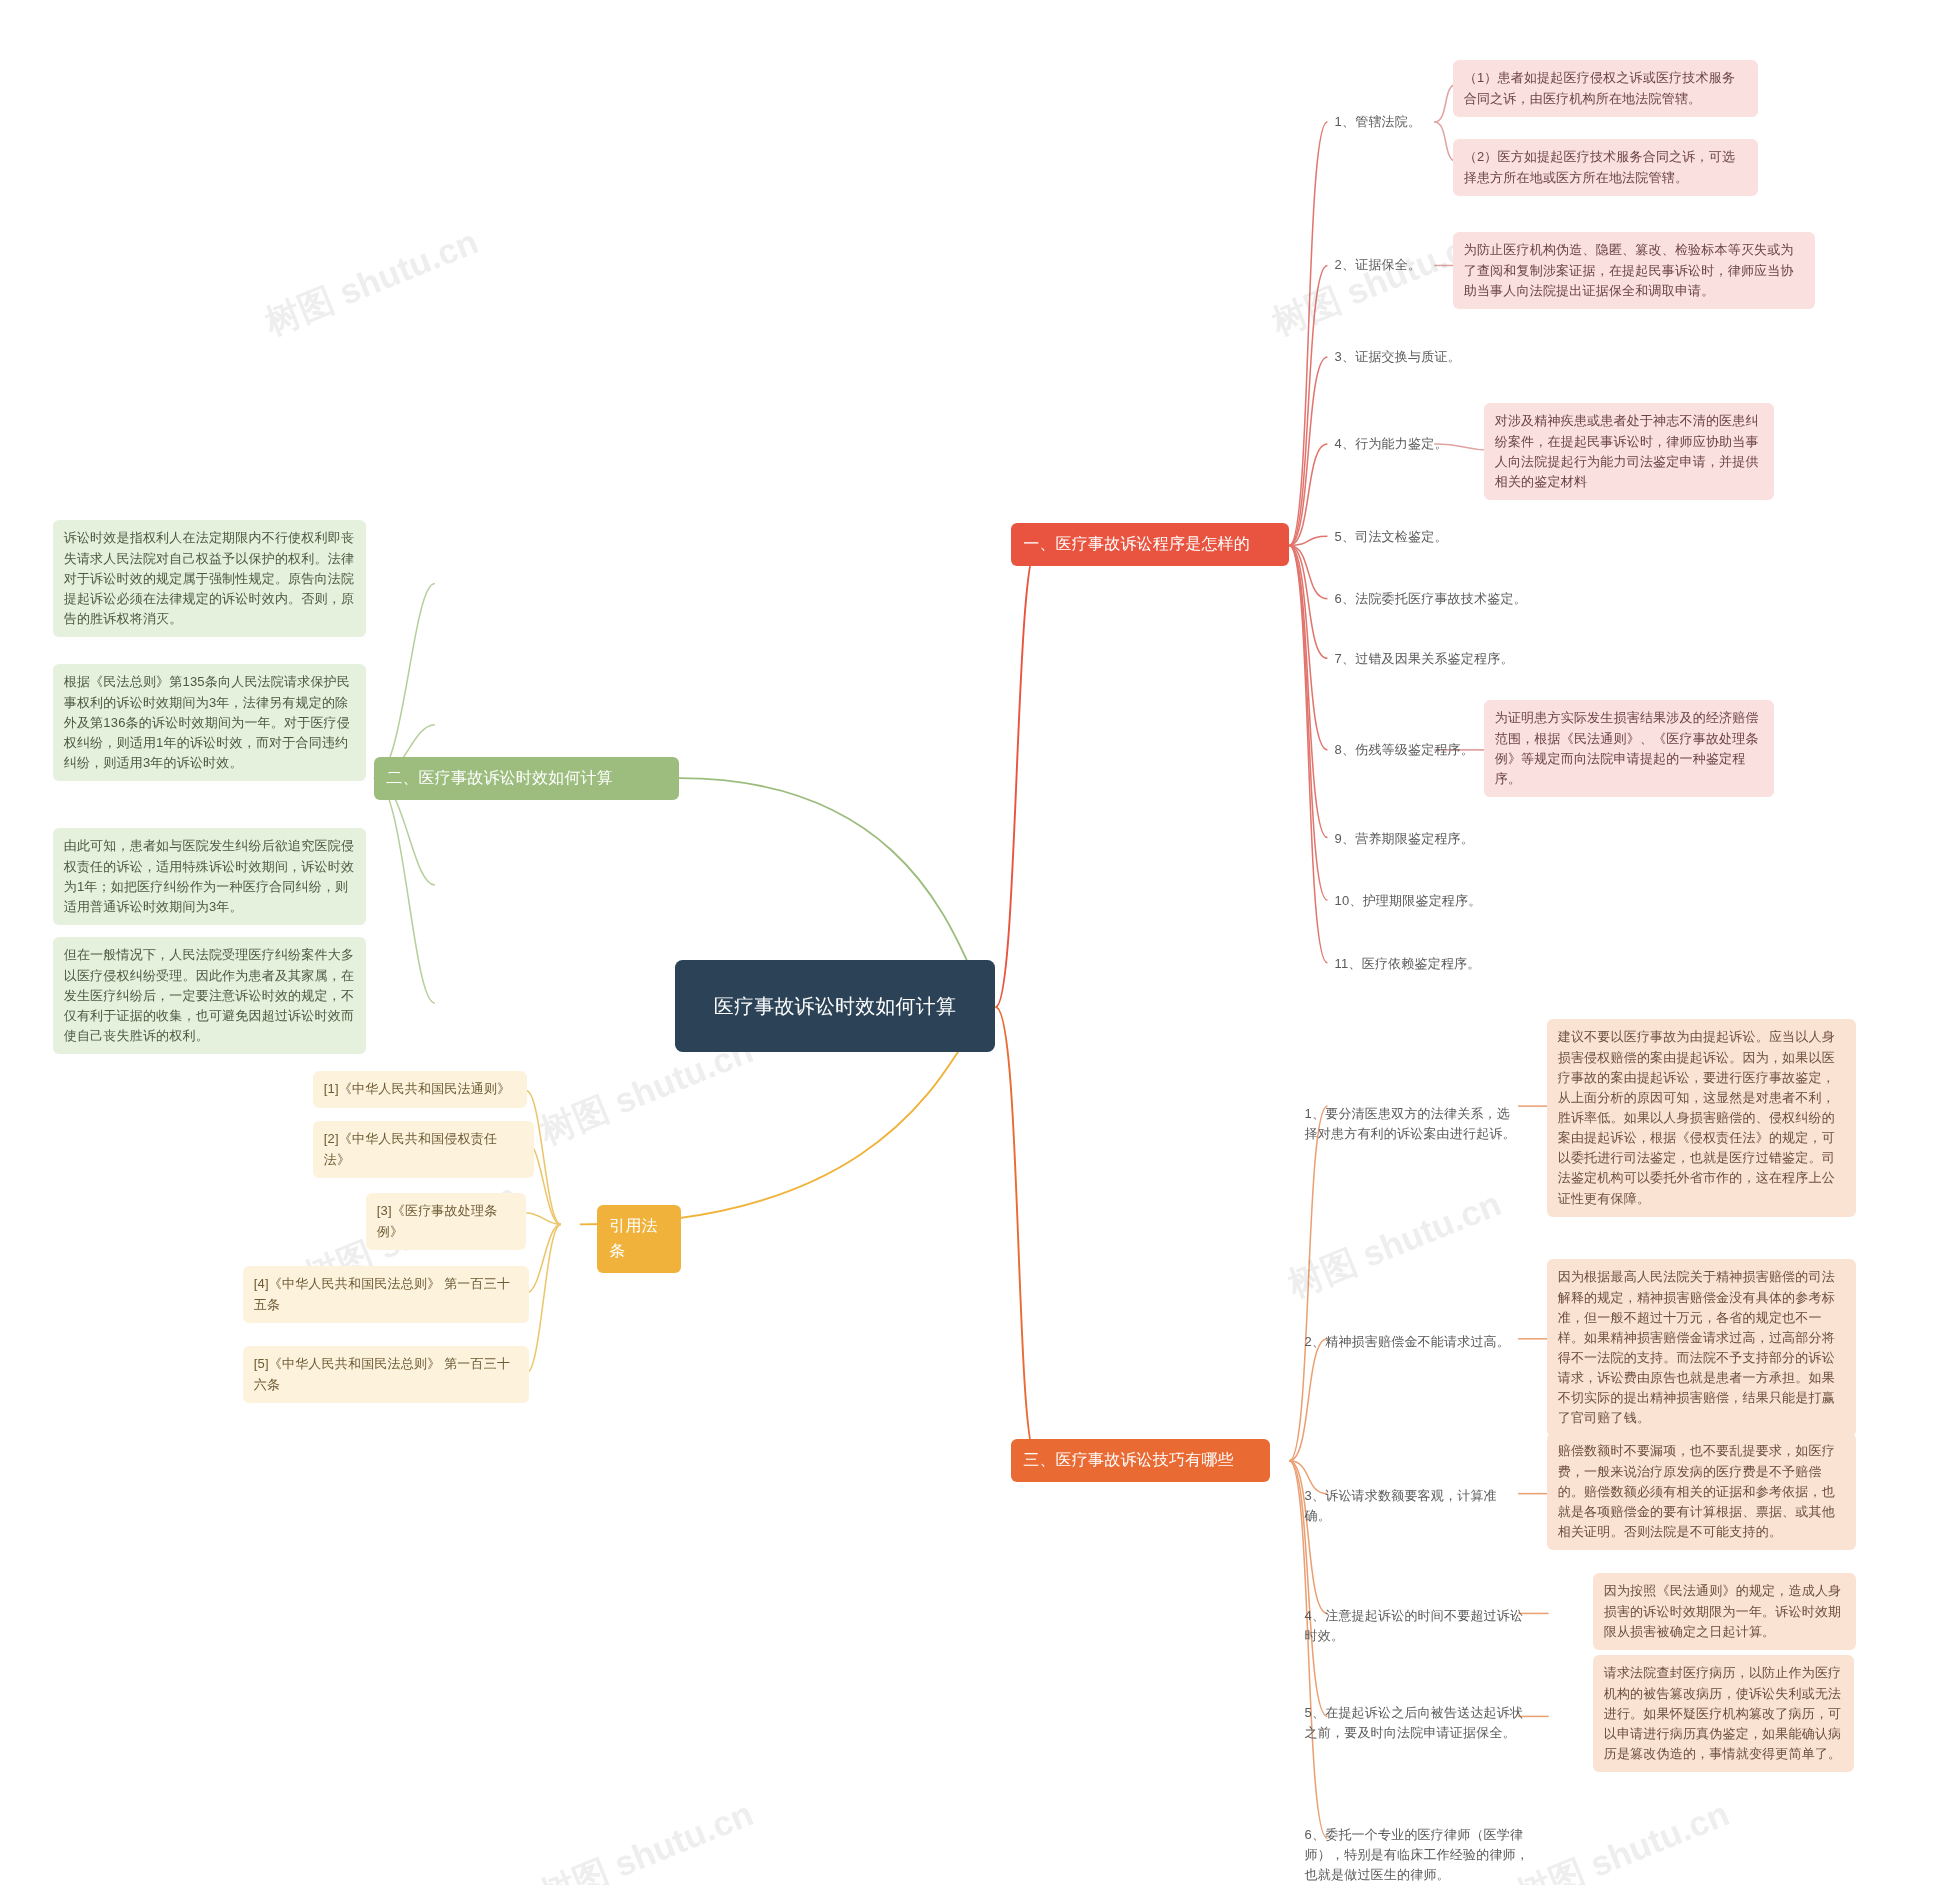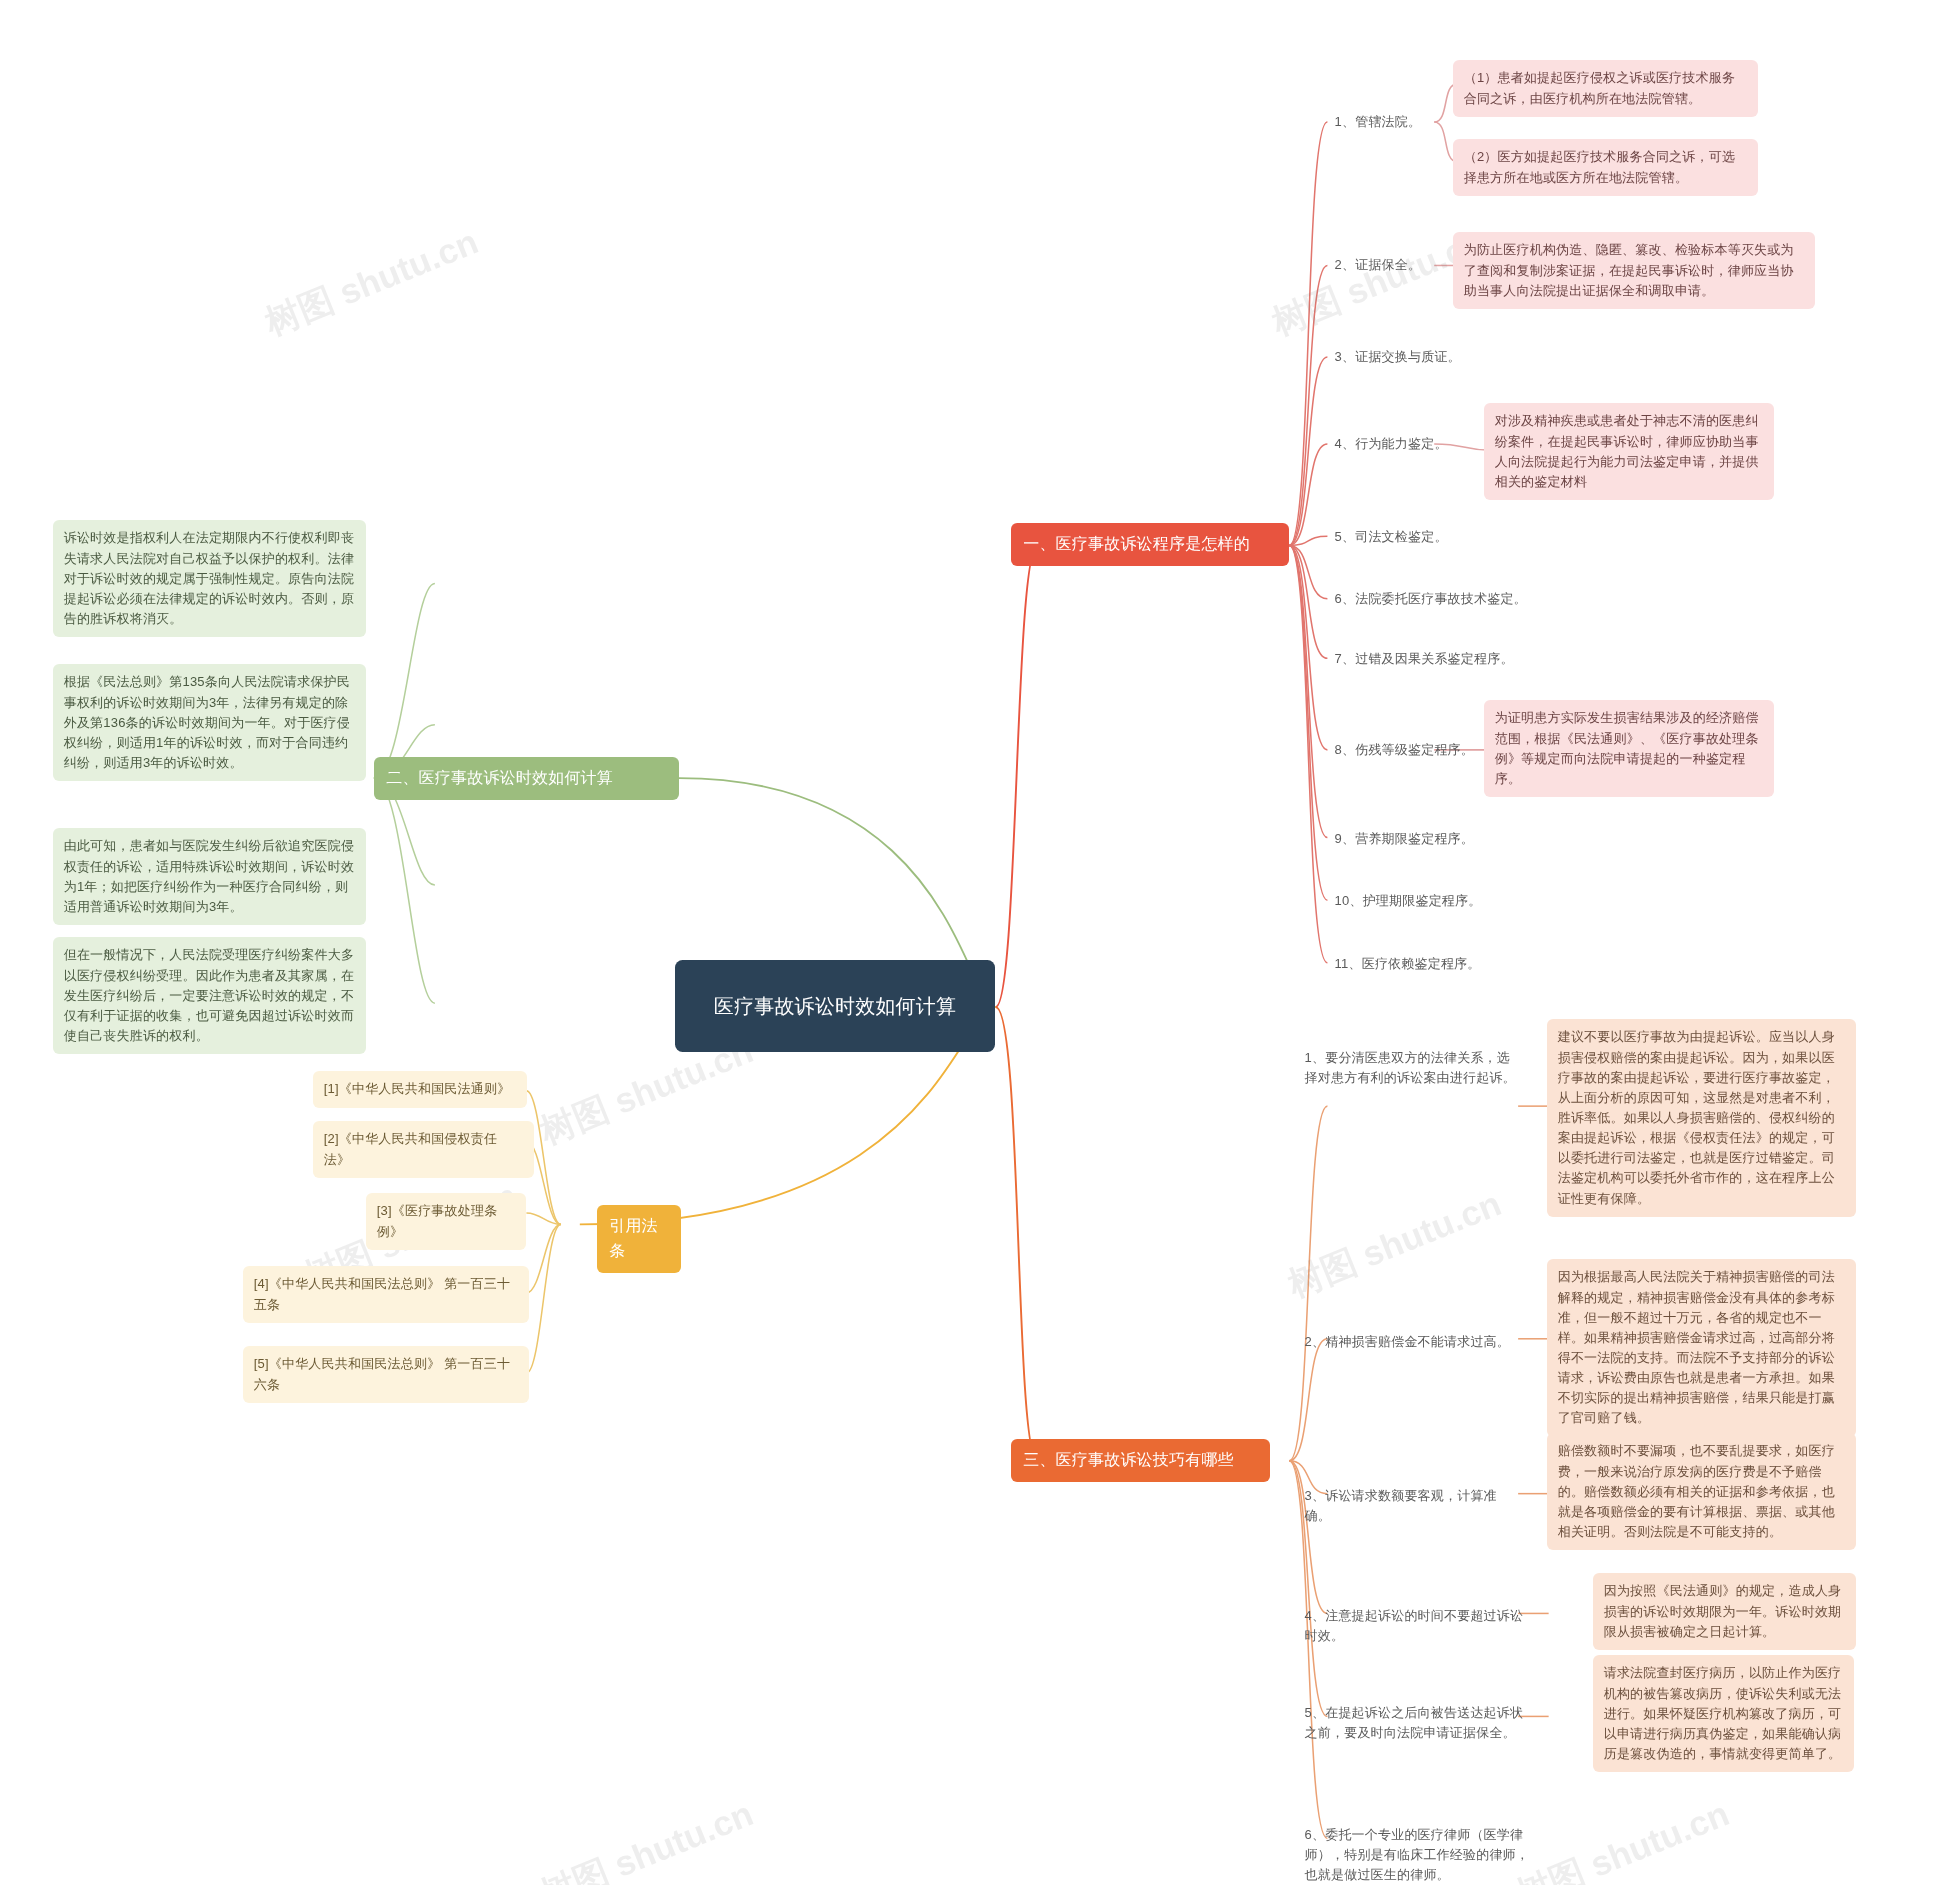--- a/index.html
+++ b/index.html
@@ -182,21 +182,21 @@
     <span>[3]《医疗事故处理条例》</span></div>
   <div class="node leaf l-yellow" style="left:243px;top:1266px;width:286px;">
     <span>[4]《中华人民共和国民法总则》 第一百三十五条</span></div>
   <div class="node leaf l-yellow" style="left:243px;top:1346px;width:286px;">
     <span>[5]《中华人民共和国民法总则》 第一百三十六条</span></div>
 
   <div class="node branch b-orange" style="left:1011px;top:1439px;width:259px;">
     <span>三、医疗事故诉讼技巧有哪些</span>
   </div>
 
-  <div class="node plain" style="left:1297px;top:1040px;width:229px;">
+  <div class="node plain" style="left:1297px;top:1096px;width:229px;">
     <span>1、要分清医患双方的法律关系，选择对患方有利的诉讼案由进行起诉。</span></div>
   <div class="node leaf l-peach" style="left:1547px;top:1019px;width:309px;">
     <span>建议不要以医疗事故为由提起诉讼。应当以人身损害侵权赔偿的案由提起诉讼。因为，如果以医疗事故的案由提起诉讼，要进行医疗事故鉴定，从上面分析的原因可知，这显然是对患者不利，胜诉率低。如果以人身损害赔偿的、侵权纠纷的案由提起诉讼，根据《侵权责任法》的规定，可以委托进行司法鉴定，也就是医疗过错鉴定。司法鉴定机构可以委托外省市作的，这在程序上公证性更有保障。</span></div>
 
   <div class="node plain" style="left:1297px;top:1324px;width:229px;">
     <span>2、精神损害赔偿金不能请求过高。</span></div>
   <div class="node leaf l-peach" style="left:1547px;top:1259px;width:309px;">
     <span>因为根据最高人民法院关于精神损害赔偿的司法解释的规定，精神损害赔偿金没有具体的参考标准，但一般不超过十万元，各省的规定也不一样。如果精神损害赔偿金请求过高，过高部分将得不一法院的支持。而法院不予支持部分的诉讼请求，诉讼费由原告也就是患者一方承担。如果不切实际的提出精神损害赔偿，结果只能是打赢了官司赔了钱。</span></div>
 
   <div class="node plain" style="left:1297px;top:1478px;width:229px;">

